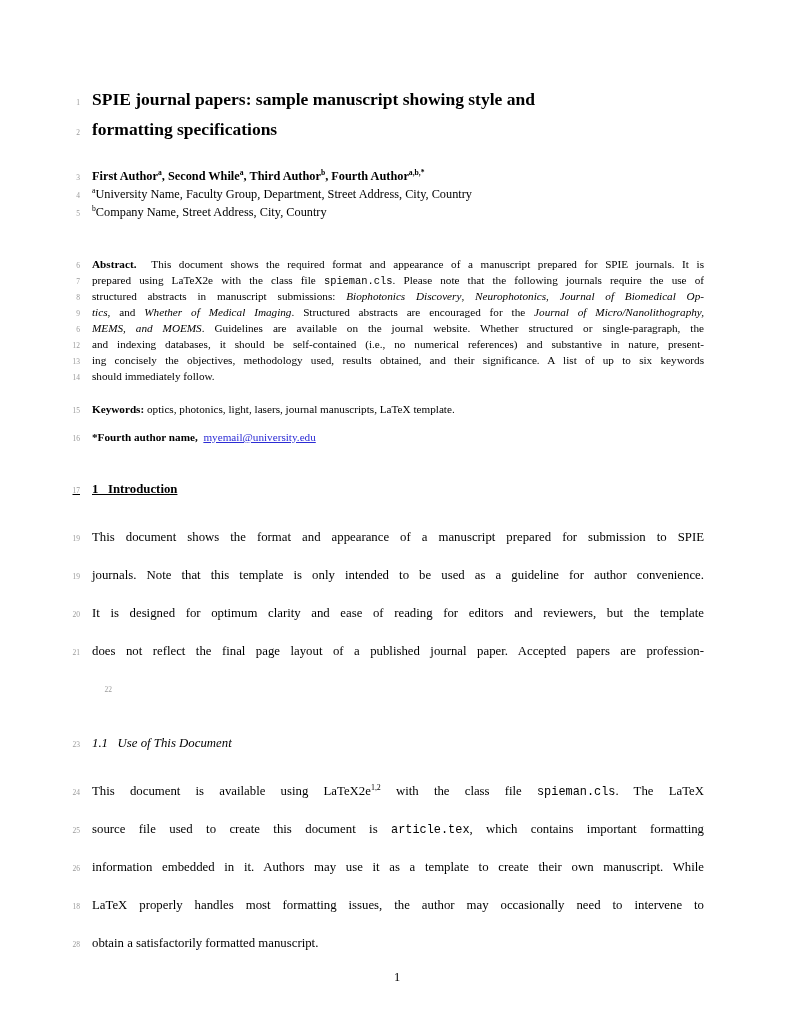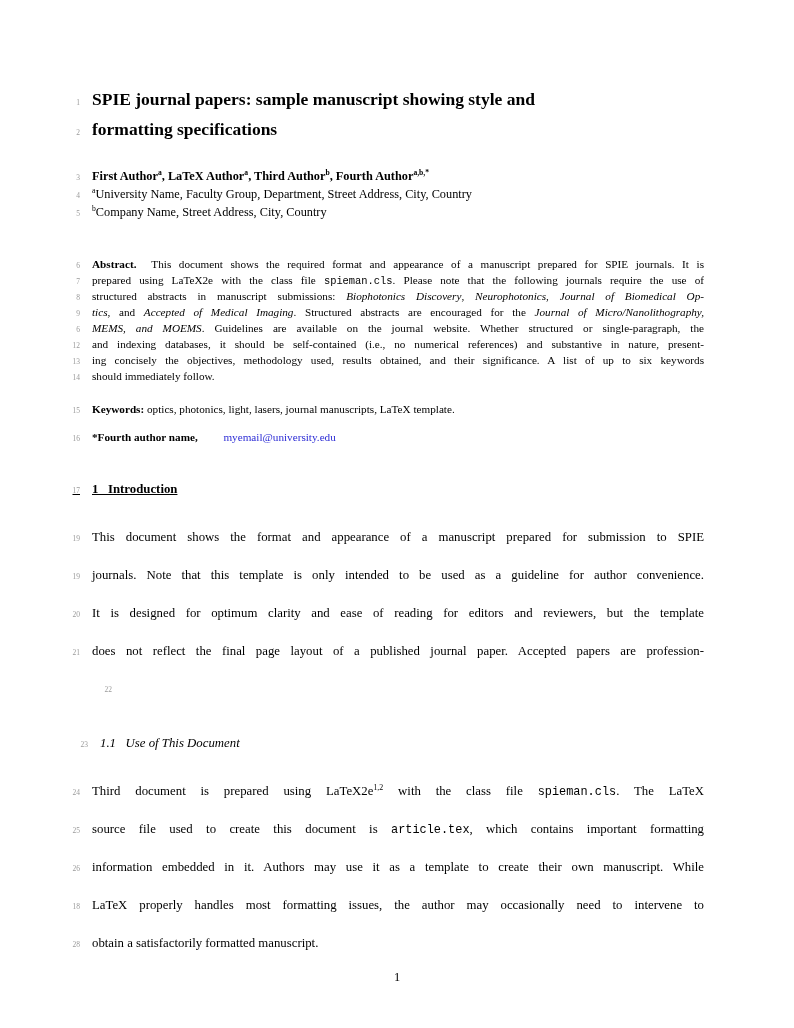--- a/index.html
+++ b/index.html
@@ -26,31 +26,31 @@
     font-family: "Liberation Serif", serif;
   }
   .content { display: block; width: 612px; }
   .line.just .content { text-align: justify; text-align-last: justify; }
 
   .b    { font-weight: bold; }
   .i    { font-style: italic; }
   .mono { font-family: "Liberation Mono", monospace; font-size: 0.93em; }
   .sup  { font-size: 0.62em; vertical-align: super; line-height: 0; }
   .bsup { font-size: 0.62em; vertical-align: super; line-height: 0; font-weight: bold; }
-  .link { cursor: pointer; margin-left: 20px; }
+  .link { text-decoration: underline; cursor: pointer; }
 
   .block.title      .line { font-size: 17.5px; line-height: 26px; }
   .block.authors    .line { font-size: 12.3px; line-height: 17px; }
   .block.abstract   .line,
   .block.keywords   .line,
   .block.contact    .line { font-size: 11.2px; line-height: 15px; }
   .block.heading    .line { font-size: 12.8px; line-height: 16px; text-decoration: underline; }
   .block.body1      .line,
   .block.body2      .line { font-size: 12.8px; line-height: 37px; }
-  .block.subsection .line { font-size: 12.8px; line-height: 16px; padding-left: 8px; }
+  .block.subsection .line { font-size: 12.8px; line-height: 16px; }
 
   .block.authors    { margin-top: 22px; }
   .block.abstract   { margin-top: 35px; }
   .block.keywords   { margin-top: 17px; }
   .block.contact    { margin-top: 12px; }
   .block.heading    { margin-top: 35px; }
   .block.body1      { margin-top: 20px; }
   .block.subsection { margin-top: 27px; }
   .block.body2      { margin-top: 20px; }
 
@@ -72,21 +72,21 @@
           <span class="content"><span class="b">SPIE journal papers: sample manuscript showing style and</span></span>
         </div>
         <div class="line">
           <span class="num" style="color: rgb(154, 154, 154);">2</span>
           <span class="content"><span class="b">formatting specifications</span></span>
         </div>
       </section>
       <section class="block authors">
         <div class="line">
           <span class="num" style="color: rgb(154, 154, 154);">3</span>
-          <span class="content"><span class="b">First Author</span><span class="bsup">a</span><span class="b">, LaTeX Author</span><span class="bsup">a</span><span class="b">, Third Author</span><span class="bsup">b</span><span class="b">, Fourth Author</span><span class="bsup">a,b,*</span></span>
+          <span class="content"><span class="b">First Author</span><span class="bsup">a</span><span class="b">, Second While</span><span class="bsup">a</span><span class="b">, Third Author</span><span class="bsup">b</span><span class="b">, Fourth Author</span><span class="bsup">a,b,*</span></span>
         </div>
         <div class="line">
           <span class="num" style="color: rgb(154, 154, 154);">4</span>
           <span class="content"><span class="sup">a</span><span>University Name, Faculty Group, Department, Street Address, City, Country</span></span>
         </div>
         <div class="line">
           <span class="num" style="color: rgb(154, 154, 154);">5</span>
           <span class="content"><span class="sup">b</span><span>Company Name, Street Address, City, Country</span></span>
         </div>
       </section>
@@ -98,21 +98,21 @@
         <div class="line just">
           <span class="num" style="color: rgb(154, 154, 154);">7</span>
           <span class="content"><span>prepared using LaTeX2e with the class file </span><span class="mono">spieman.cls</span><span>. Please note that the following journals require the use of</span></span>
         </div>
         <div class="line just">
           <span class="num" style="color: rgb(154, 154, 154);">8</span>
           <span class="content"><span>structured abstracts in manuscript submissions: </span><span class="i">Biophotonics Discovery</span><span>, </span><span class="i">Neurophotonics</span><span>, </span><span class="i">Journal of Biomedical Op-</span></span>
         </div>
         <div class="line just">
           <span class="num" style="color: rgb(154, 154, 154);">9</span>
-          <span class="content"><span class="i">tics</span><span>, and </span><span class="i">Accepted of Medical Imaging</span><span>. Structured abstracts are encouraged for the </span><span class="i">Journal of Micro/Nanolithography,</span></span>
+          <span class="content"><span class="i">tics</span><span>, and </span><span class="i">Whether of Medical Imaging</span><span>. Structured abstracts are encouraged for the </span><span class="i">Journal of Micro/Nanolithography,</span></span>
         </div>
         <div class="line just">
           <span class="num" style="color: rgb(154, 154, 154);">6</span>
           <span class="content"><span class="i">MEMS, and MOEMS</span><span>. Guidelines are available on the journal website. Whether structured or single-paragraph, the</span></span>
         </div>
         <div class="line just">
           <span class="num" style="color: rgb(154, 154, 154); padding-left: 14px;">12</span>
           <span class="content"><span>and indexing databases, it should be self-contained (i.e., no numerical references) and substantive in nature, present-</span></span>
         </div>
         <div class="line just">
@@ -165,21 +165,21 @@
       </section>
       <section class="block subsection">
         <div class="line">
           <span class="num" style="color: rgb(154, 154, 154);">23</span>
           <span class="content"><span class="i">1.1&nbsp;&nbsp;&nbsp;Use of This Document</span></span>
         </div>
       </section>
       <section class="block body2">
         <div class="line just">
           <span class="num" style="color: rgb(154, 154, 154);">24</span>
-          <span class="content"><span>Third document is prepared using LaTeX2e</span><span class="sup">1,2</span><span> with the class file </span><span class="mono">spieman.cls</span><span>. The LaTeX</span></span>
+          <span class="content"><span>This document is available using LaTeX2e</span><span class="sup">1,2</span><span> with the class file </span><span class="mono">spieman.cls</span><span>. The LaTeX</span></span>
         </div>
         <div class="line just">
           <span class="num" style="color: rgb(154, 154, 154);">25</span>
           <span class="content"><span>source file used to create this document is </span><span class="mono">article.tex</span><span>, which contains important formatting</span></span>
         </div>
         <div class="line just">
           <span class="num" style="color: rgb(154, 154, 154);">26</span>
           <span class="content"><span>information embedded in it. Authors may use it as a template to create their own manuscript. While</span></span>
         </div>
         <div class="line just">

